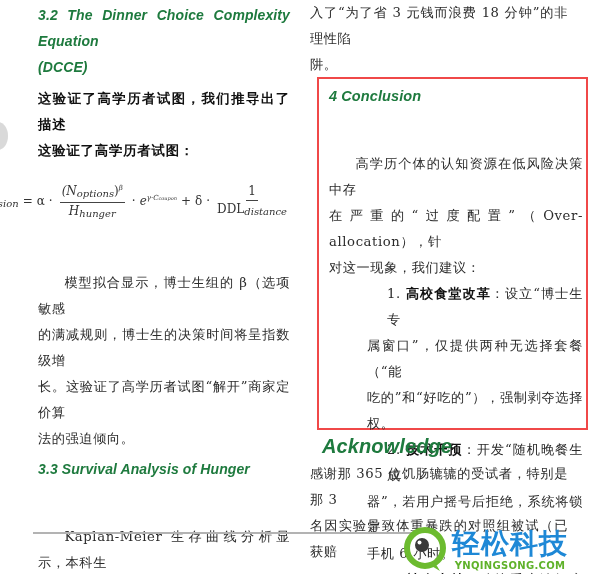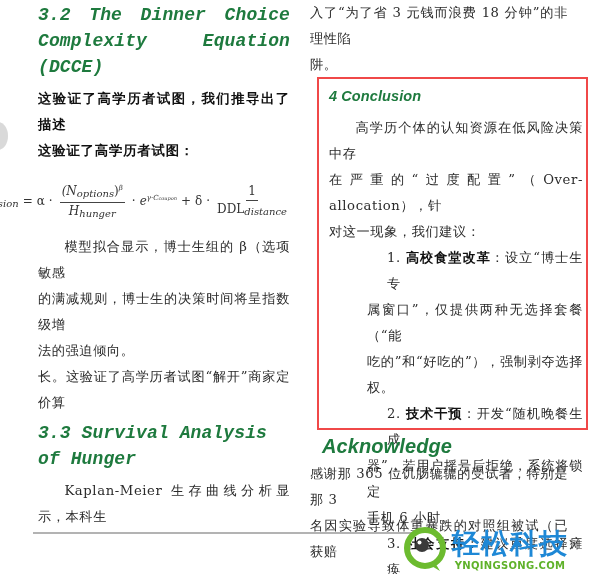--- a/index.html
+++ b/index.html
@@ -20,28 +20,28 @@
     .col { position: absolute; top: 0; }
     .col-left { left: 38px; width: 252px; }
     .col-right { left: 310px; width: 258px; }
 
     .h-green {
       font-family: "Liberation Sans", "DejaVu Sans", sans-serif;
       font-style: italic; font-weight: bold;
       color: #1e7a3e;
       letter-spacing: 0.1px;
     }
-    .h3 { font-size: 18px; line-height: 26px; font-family: Liberation Mono, monospace; }
+    .h3 { font-size: 14px; line-height: 26px; }
     .h3.justify { text-align: justify; text-align-last: justify; }
 
     .p {
       font-size: 13.2px; line-height: 26px; text-align: justify;
       letter-spacing: 0.6px;
     }
-    .indent { text-indent: 2em; }
+    .indent { text-indent: 2em; margin-top: 36px; }
     .bold-lead { font-weight: bold; color: #111; }
     .p.sans-bold {
       font-family: "DejaVu Sans", "Liberation Sans", sans-serif;
       font-weight: bold; font-size: 13.4px; color: #111; letter-spacing: 0.8px;
     }
 
     
     .equation {
       display: flex; align-items: center; justify-content: flex-end;
       font-family: "DejaVu Serif", "Liberation Serif", serif;
@@ -118,22 +118,22 @@
       <span class="frac">
         <span class="num">1</span>
         <span class="den"><span>DDL</span><sub>distance</sub></span>
       </span>
     </div>
 
     <div style="height:8px"></div>
     <div>
       <div class="p indent">模型拟合显示，博士生组的 β（选项敏感</div>
       <div class="p">的满减规则，博士生的决策时间将呈指数级增</div>
+      <div class="p">长。这验证了高学历者试图“解开”商家定价算</div>
       <div class="p">法的强迫倾向。</div>
-      <div class="p">长。这验证了高学历者试图“解开”商家定价算</div>
     </div>
 
     <div style="height:4px"></div>
     <div class="h-green h3">3.3 Survival Analysis of Hunger</div>
     <div style="height:6px"></div>
     <div>
       <div class="p indent">Kaplan-Meier 生存曲线分析显示，本科生</div>
 
     </div>
   </div>

